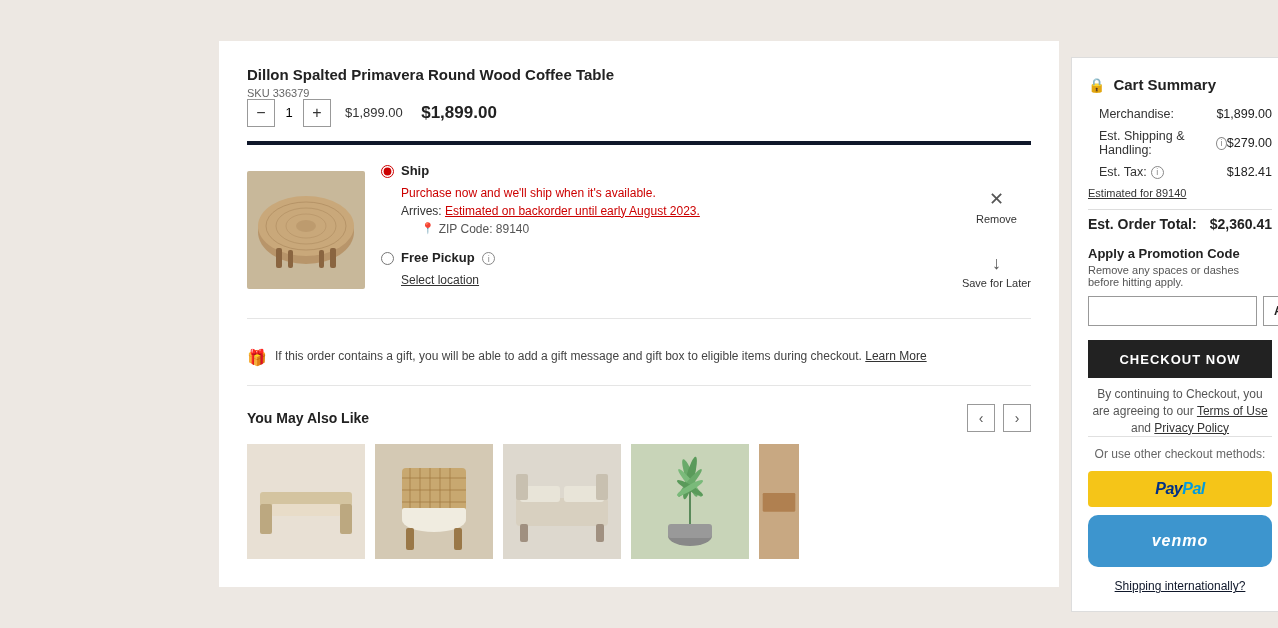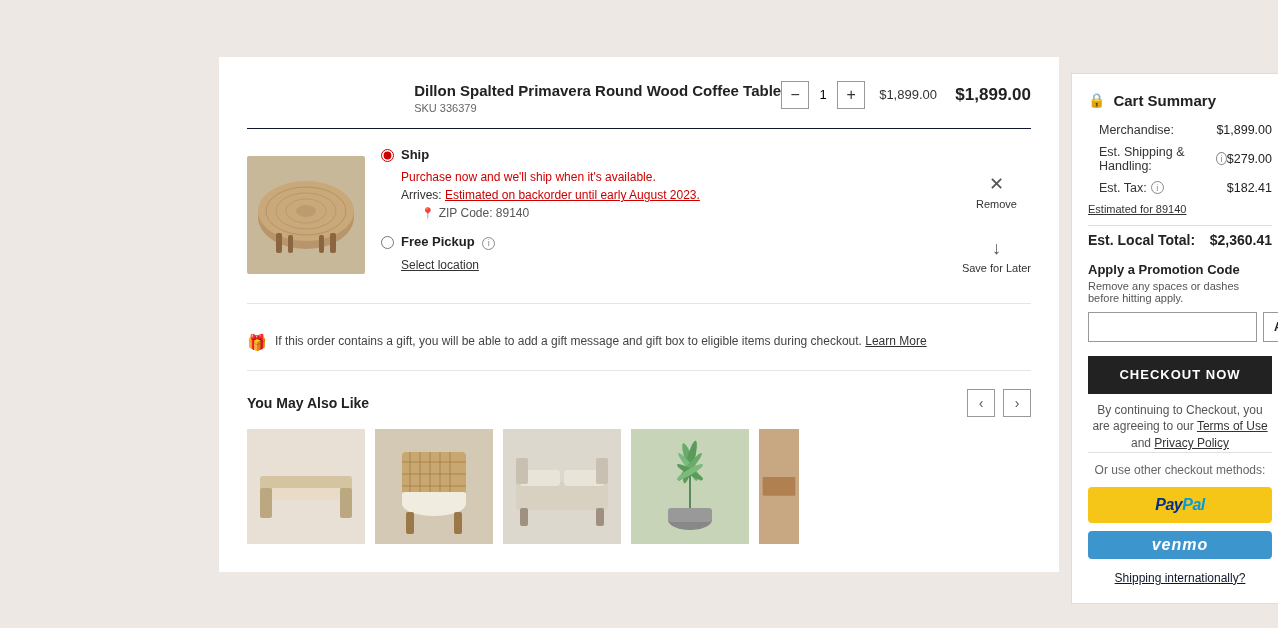--- a/index.html
+++ b/index.html
@@ -22,22 +22,23 @@
       display: flex;
       flex-direction: column;
       gap: 0;
     }
     
     .cart-header {
       display: flex;
       align-items: flex-start;
       justify-content: flex-end;
       padding-bottom: 14px;
-      border-bottom: 1px solid #0f172a;
+      border-bottom: 4px solid #0f172a;
       margin-bottom: 14px;
+      flex-direction: column;
     }
     .product-info h2 {
       font-size: 15px;
       font-weight: bold;
       color: #222;
       line-height: 1.3;
     }
     .product-info .sku {
       font-size: 11px;
       color: #666;
@@ -411,24 +412,24 @@
       align-items: center;
       justify-content: center;
       margin-bottom: 8px;
       font-size: 15px;
       font-weight: bold;
       color: #003087;
       letter-spacing: -0.5px;
     }
     .venmo-btn {
       width: 100%;
-      height: 28px;
+      height: 52px;
       background: #3d95ce;
       border: none;
-      border-radius: 4px;
+      border-radius: 10px;
       cursor: pointer;
       display: flex;
       align-items: center;
       justify-content: center;
       margin-bottom: 12px;
       color: #fff;
       font-size: 15px;
       font-weight: bold;
       letter-spacing: 1px;
     }
@@ -652,21 +653,21 @@
       <div class="summary-row">
         <span class="label">
           <span>Est. Tax:</span>
           <span class="info-icon">i</span>
         </span>
         <span class="value">$182.41</span>
       </div>
       <a class="estimated-link">Estimated for 89140</a>
 
       <div class="order-total-row">
-        <span>Est. Local Total:</span>
+        <span>Est. Order Total:</span>
         <span>$2,360.41</span>
       </div>
 
       <div class="promo-section">
         <div class="promo-label">Apply a Promotion Code</div>
         <div class="promo-hint">Remove any spaces or dashes before hitting apply.</div>
         <div class="promo-input-row">
           <input class="promo-input" type="text" style="">
           <button class="apply-btn">APPLY</button>
         </div>

